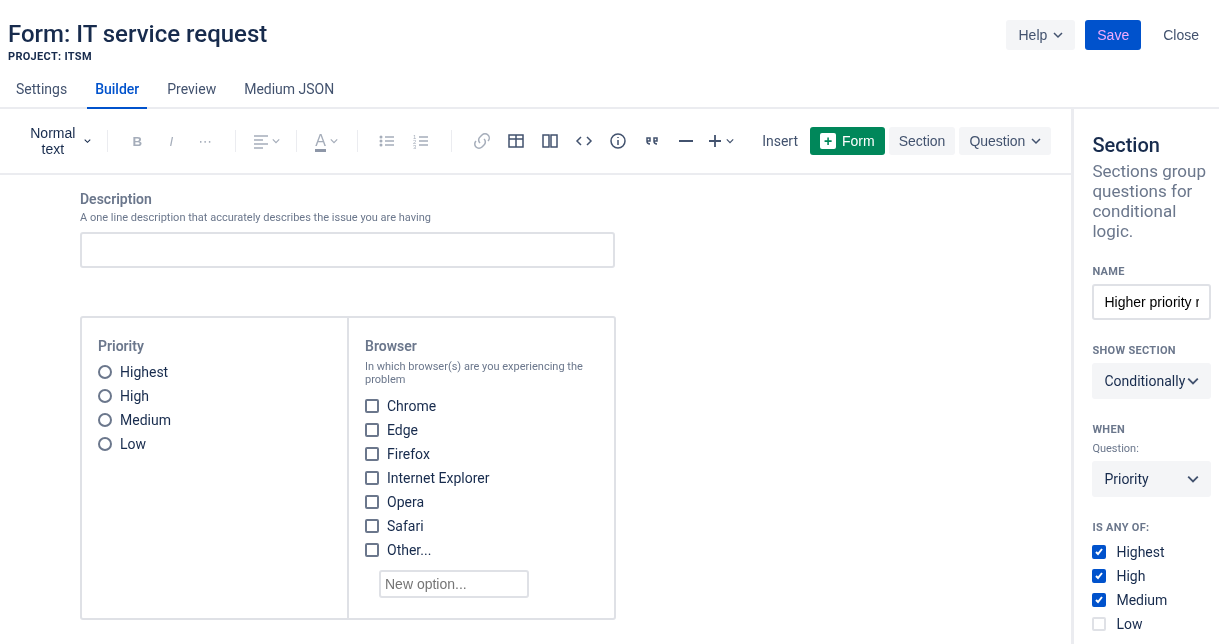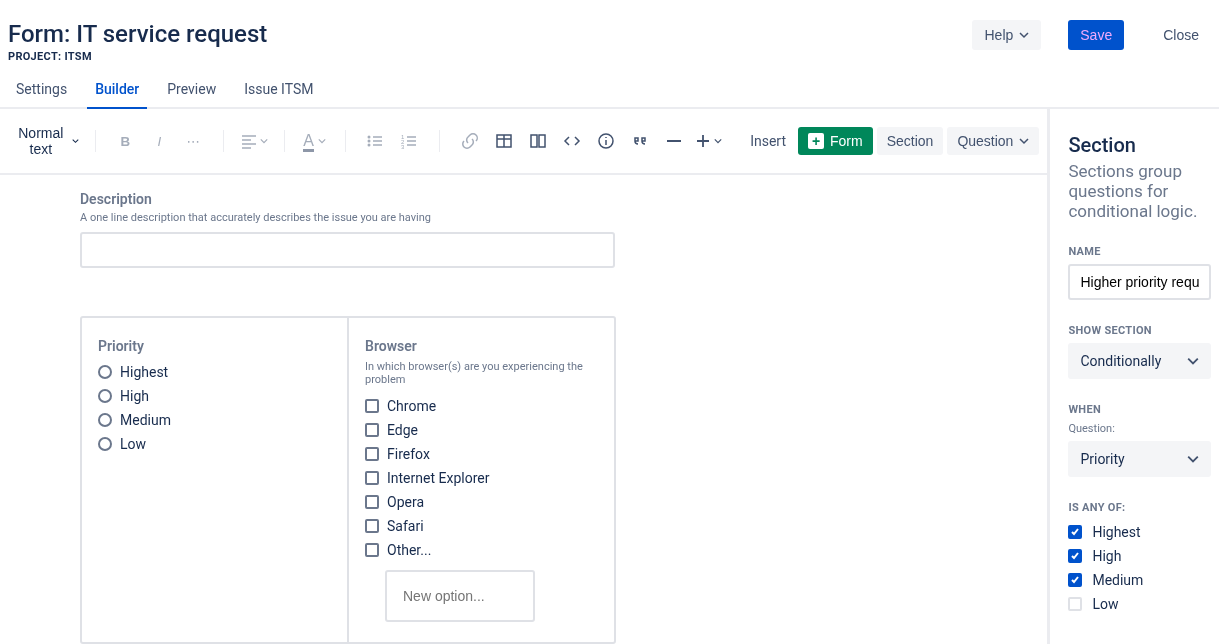--- a/index.html
+++ b/index.html
@@ -1,32 +1,32 @@
 <!DOCTYPE html>
 <html><head>
 <meta charset="utf-8">
 <style>
 * { box-sizing: border-box; margin: 0; padding: 0; }
 body { font-family: -apple-system, BlinkMacSystemFont, "Segoe UI", Roboto, sans-serif; color: #172B4D; font-size: 14px; background: #fff; }
 .header { display: flex; align-items: flex-start; justify-content: space-between; padding: 20px 8px 0 8px; }
 .header-left { }
 .form-title { font-size: 24px; font-weight: 500; color: #172B4D; margin-bottom: 2px; }
 .project-line { font-size: 11px; font-weight: 700; letter-spacing: 0.3px; color: #172B4D; text-transform: uppercase; }
-.header-right { display: flex; gap: 27px; align-items: center; }
+.header-right { display: flex; gap: 10px; align-items: center; }
 .btn { border: none; border-radius: 3px; padding: 7px 12px; font-size: 14px; cursor: pointer; display: inline-flex; align-items: center; gap: 6px; font-weight: 500; }
 .btn-subtle { background: #F4F5F7; color: #42526E; }
 .btn-primary { background: #0052CC; color: #f0abfc; }
 .btn-link { background: transparent; color: #42526E; }
 .btn .chev-down { width: 10px; height: 10px; }
 .tabs { display: flex; gap: 0; padding: 12px 17px 0 8px; border-bottom: 2px solid #EBECF0; }
 .tab { padding: 6px 8px 10px 8px; margin-right: 12px; font-size: 14px; color: #42526E; cursor: pointer; border-bottom: 2px solid transparent; margin-bottom: -2px; }
 .tab.active { color: #0052CC; border-bottom-color: #0052CC; font-weight: 500; }
 .content { display: flex; height: calc(100vh - 100px); }
 .editor-pane { flex: 1; border-right: 3px solid #EBECF0; }
-.toolbar { display: flex; align-items: center; padding: 10px 8px; border-bottom: 2px solid #EBECF0; gap: 4px; flex-wrap: nowrap; }
+.toolbar { display: flex; align-items: center; padding: 10px 20px; border-bottom: 2px solid #EBECF0; gap: 4px; flex-wrap: nowrap; }
 .tb-group { display: flex; align-items: center; gap: 2px; padding: 0 6px; }
 .tb-sep { width: 1px; height: 22px; background: #EBECF0; margin: 0 4px; }
 .tb-btn { width: 32px; height: 32px; border: none; background: transparent; border-radius: 3px; display: inline-flex; align-items: center; justify-content: center; cursor: pointer; color: #42526E; }
 .tb-btn.disabled { color: #A5ADBA; }
 .tb-text-style { background: transparent; border: none; font-size: 14px; color: #172B4D; padding: 6px 8px; display: flex; align-items: center; gap: 6px; cursor: pointer; border-radius: 3px; }
 .tb-dropdown { display: inline-flex; align-items: center; }
 .tb-label { font-size: 14px; color: #42526E; margin-right: 8px; }
 .insert-btn { background: #F4F5F7; border: none; border-radius: 3px; padding: 6px 10px; font-size: 14px; color: #42526E; cursor: pointer; display: inline-flex; align-items: center; gap: 6px; font-weight: 500; }
 .insert-btn.form { background: #00875A; color: #fff; }
 .form-plus-icon { width: 16px; height: 16px; background: #fff; color: #00875A; border-radius: 2px; display: inline-flex; align-items: center; justify-content: center; font-weight: bold; font-size: 14px; line-height: 1; }
@@ -36,21 +36,21 @@
 .field-help { font-size: 11px; color: #6B778C; margin-bottom: 8px; }
 .text-input { width: 100%; max-width: 535px; height: 36px; border: 2px solid #DFE1E6; border-radius: 3px; padding: 6px 8px; font-size: 14px; }
 .columns { display: flex; border: 2px solid #DFE1E6; border-radius: 3px; max-width: 536px; margin-top: 48px; }
 .col { flex: 1; padding: 20px 20px 20px 10px; }
 .col:first-child { border-right: 2px solid #DFE1E6; }
 .q-title { font-size: 14px; font-weight: 600; color: #6B778C; margin-bottom: 6px; padding-left: 6px; }
 .q-help { font-size: 11px; color: #6B778C; margin-bottom: 8px; padding-left: 6px; }
 .option-row { display: flex; align-items: center; gap: 8px; padding: 4px 6px; }
 .radio-ctrl { width: 14px; height: 14px; border: 2px solid #6B778C; border-radius: 50%; flex-shrink: 0; }
 .check-ctrl { width: 14px; height: 14px; border: 2px solid #6B778C; border-radius: 2px; flex-shrink: 0; }
-.new-option-input { width: 150px; border: 2px solid #DFE1E6; border-radius: 3px; padding: 16px; font-size: 14px; margin-left: 26px; margin-top: 8px; }
+.new-option-input { width: 150px; border: 2px solid #DFE1E6; border-radius: 3px; padding: 4px; font-size: 14px; margin-left: 20px; margin-top: 8px; }
 .side-panel { width: 340px; padding: 24px 8px 24px 18px; overflow-y: auto; }
 .sp-title { font-size: 20px; font-weight: 500; margin-bottom: 4px; }
 .sp-desc { font-size: 17px; color: #6B778C; margin-bottom: 24px; }
 .sp-label { font-size: 11px; font-weight: 700; color: #6B778C; margin-bottom: 6px; letter-spacing: 0.3px; }
 .sp-input { width: 100%; border: 2px solid #DFE1E6; border-radius: 3px; padding: 8px 10px; font-size: 14px; margin-bottom: 24px; }
 .sp-select { width: 100%; background: #F4F5F7; border: none; border-radius: 3px; padding: 10px 12px; font-size: 14px; margin-bottom: 24px; display: flex; justify-content: space-between; align-items: center; cursor: pointer; color: #172B4D; }
 .sp-sublabel { font-size: 11px; color: #6B778C; margin-bottom: 6px; }
 .check-row { display: flex; align-items: center; gap: 10px; padding: 4px 0; }
 .check-row .cb { width: 14px; height: 14px; border: 2px solid #DFE1E6; border-radius: 2px; display: inline-flex; align-items: center; justify-content: center; flex-shrink: 0; }
 .check-row .cb.checked { background: #0052CC; border-color: #0052CC; }
@@ -79,21 +79,21 @@
     </button>
     <button class="btn btn-primary">Save</button>
     <button class="btn btn-link">Close</button>
   </div>
 </div>
 
 <div class="tabs">
   <div class="tab">Settings</div>
   <div class="tab active">Builder</div>
   <div class="tab">Preview</div>
-  <div class="tab">Issue ITSM</div>
+  <div class="tab">Medium JSON</div>
 </div>
 
 <div class="content">
   <div class="editor-pane">
     <div class="toolbar">
       <button class="tb-text-style">
         <span>Normal text</span>
         <svg viewBox="0 0 10 10" style="width:10px;height:10px">
             <path d="M1 3 L5 7 L9 3" fill="none" stroke="currentColor" stroke-width="1.5"></path>
           </svg>

